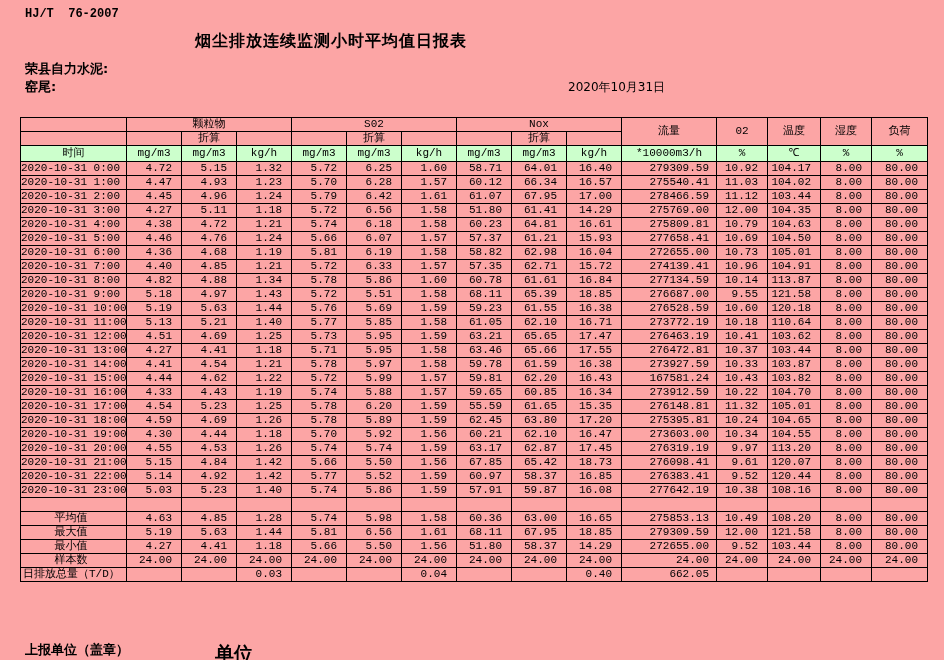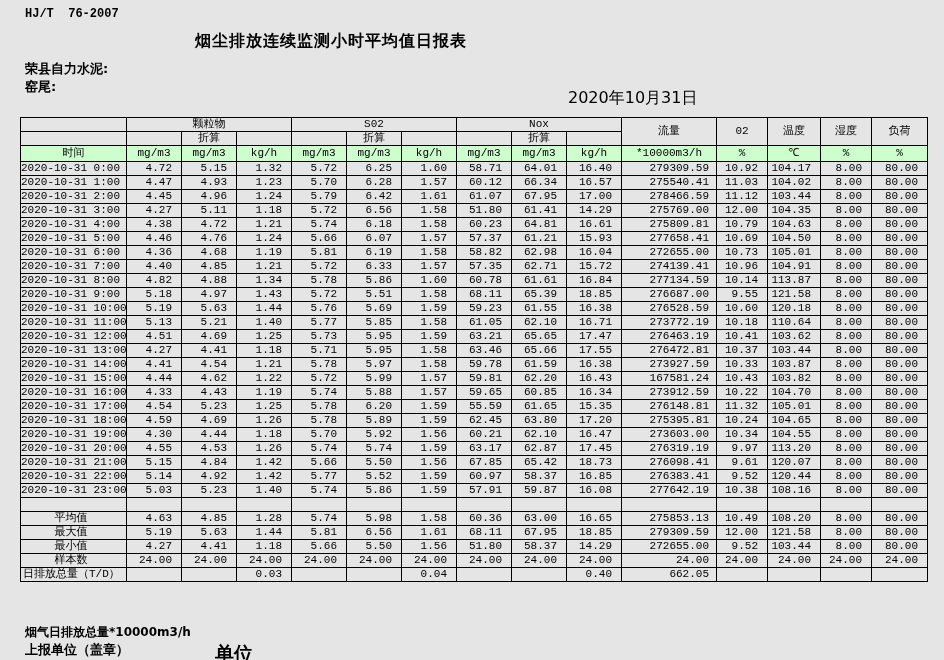--- a/index.html
+++ b/index.html
@@ -2,38 +2,38 @@
 <html style="--green: #ccffcc;"><head>
 <meta charset="utf-8">
 <style>
   :root { --green: #ccffcc; }
   * { box-sizing: border-box; }
   html, body { margin: 0; padding: 0; background: #fff; }
   .page {
     position: relative;
     width: 944px;
     height: 660px;
-    background: #e5e5e5;
+    background: #fca5a5;
     font-family: "DejaVu Sans", "Liberation Sans", sans-serif;
     color: #000;
     overflow: hidden;
   }
   .std-code {
     position: absolute; left: 25px; top: 7px;
     font-size: 12px; font-weight: bold; white-space: pre;
     font-family: "Liberation Mono", "DejaVu Sans Mono", monospace;
   }
   .report-title {
     position: absolute; left: 0; top: 31px; width: 662px;
     text-align: center; font-size: 16px; font-weight: bold;
     letter-spacing: 1px;
   }
   .company-line { position: absolute; left: 25px; top: 60px; font-size: 13px; font-weight: bold; }
   .station-line { position: absolute; left: 25px; top: 78px; font-size: 13px; font-weight: bold; }
-  .date-line { position: absolute; left: 568px; top: 88px; font-size: 16px; }
+  .date-line { position: absolute; left: 568px; top: 79px; font-size: 12px; }
 
   table.report {
     position: absolute; left: 20px; top: 117px;
     border-collapse: collapse; table-layout: fixed;
     width: 902px;
   }
   table.report th, table.report td {
     border: 1px solid #000;
     padding: 0; margin: 0;
     overflow: hidden; white-space: nowrap;
@@ -638,17 +638,16 @@
           <td class="num">0.40</td>
           <td class="num flowcell">662.05</td>
           <td class="num"></td>
           <td class="num"></td>
           <td class="num"></td>
           <td class="num"></td>
         </tr>
       </tbody>
   </table>
 
-  <div class="footer-note">烟气日排放总量*10000m3/h</div>
   <div class="footer-report-unit">上报单位（盖章）</div>
   <div class="footer-unit">单位</div>
 
 </div>
 
 </body></html>

